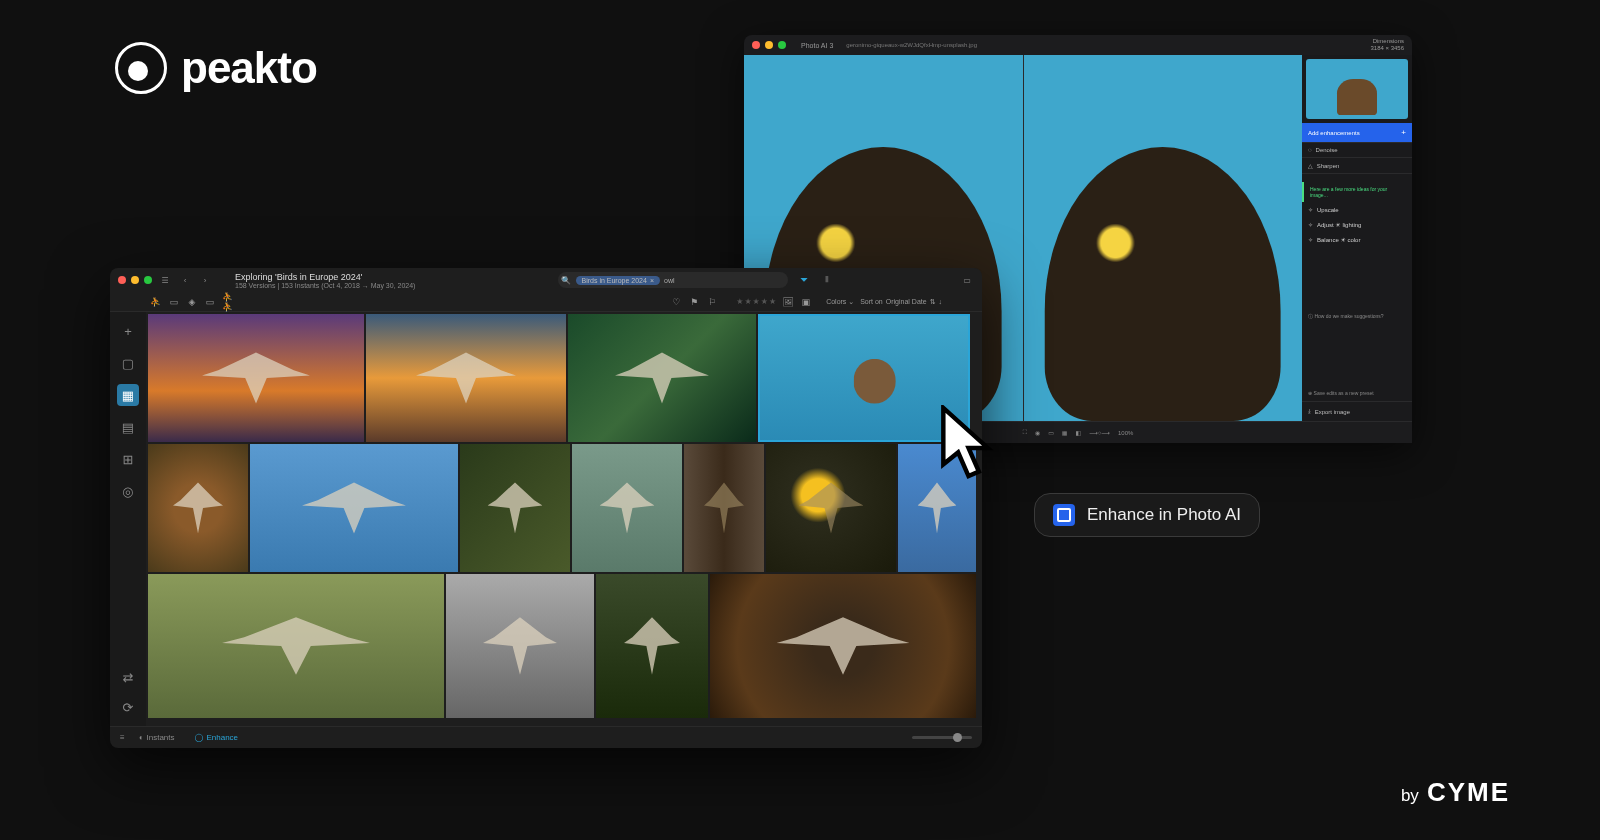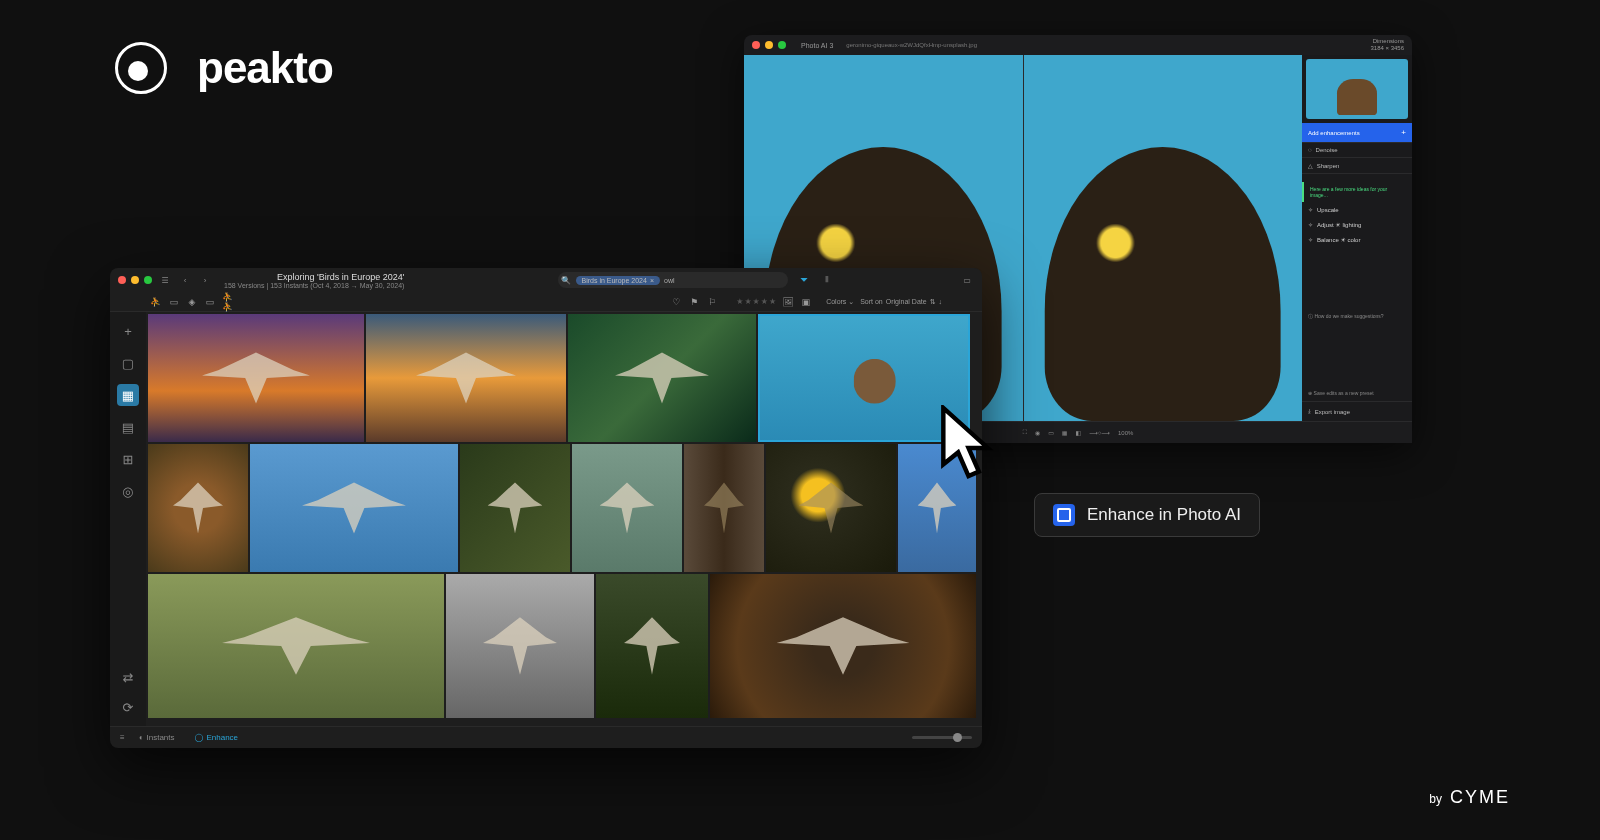--- a/index.html
+++ b/index.html
@@ -13,21 +13,21 @@
   overflow: hidden;
 }
 
 
 .logo {
   position: absolute;
   top: 42px;
   left: 115px;
   display: flex;
   align-items: center;
-  gap: 30px;
+  gap: 14px;
 }
 .logo-icon {
   width: 52px;
   height: 52px;
   border-radius: 50%;
   border: 3px solid #fff;
   display: flex;
   align-items: center;
   justify-content: center;
 }
@@ -169,21 +169,21 @@
   padding: 0 8px;
   gap: 6px;
   font-size: 8px;
   color: #bbb;
 }
 .peakto-titlebar .nav-btn {
   width: 14px; height: 14px;
   display: flex; align-items: center; justify-content: center;
   color: #888;
 }
-.peakto-titlegroup { margin-left: 6px; text-align: right; }
+.peakto-titlegroup { margin-left: 17px; }
 .peakto-title-main { font-size: 9px; color: #ddd; font-weight: 500; }
 .peakto-title-sub { font-size: 7px; color: #888; }
 .peakto-search {
   margin-left: auto;
   display: flex;
   align-items: center;
   gap: 4px;
   background: #2a2a2a;
   border-radius: 10px;
   padding: 2px 4px;
@@ -319,21 +319,21 @@
   z-index: 10;
 }
 
 
 .enhance-pill {
   position: absolute;
   top: 493px;
   left: 1034px;
   background: #1a1a1a;
   border: 1px solid #3a3a3a;
-  border-radius: 8px;
+  border-radius: 16px;
   padding: 10px 18px;
   display: flex;
   align-items: center;
   gap: 12px;
   font-size: 17px;
   color: #eee;
 }
 .enhance-icon {
   width: 22px;
   height: 22px;
@@ -354,22 +354,22 @@
 
 .cyme {
   position: absolute;
   bottom: 32px;
   right: 90px;
   display: flex;
   align-items: baseline;
   gap: 8px;
   color: #fff;
 }
-.cyme-by { font-size: 12px; padding-left: 12px; }
-.cyme-logo { font-size: 18px; font-weight: 400; letter-spacing: 2px; }
+.cyme-by { font-size: 17px; padding-left: 12px; }
+.cyme-logo { font-size: 26px; font-weight: 700; letter-spacing: 2px; }
 </style>
 </head>
 <body>
 
 <div class="logo">
   <div class="logo-icon"></div>
   <div class="logo-text">peakto</div>
 </div>
 
 <div class="photoai">

